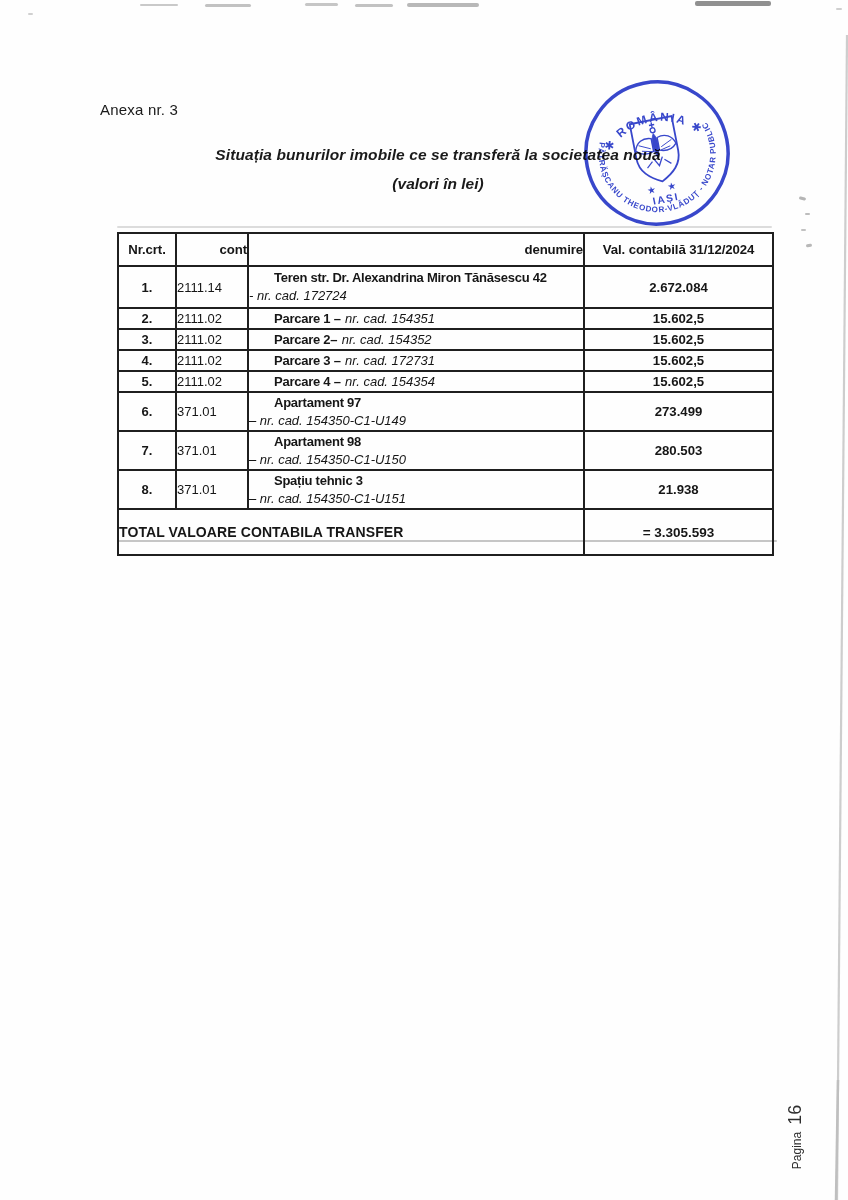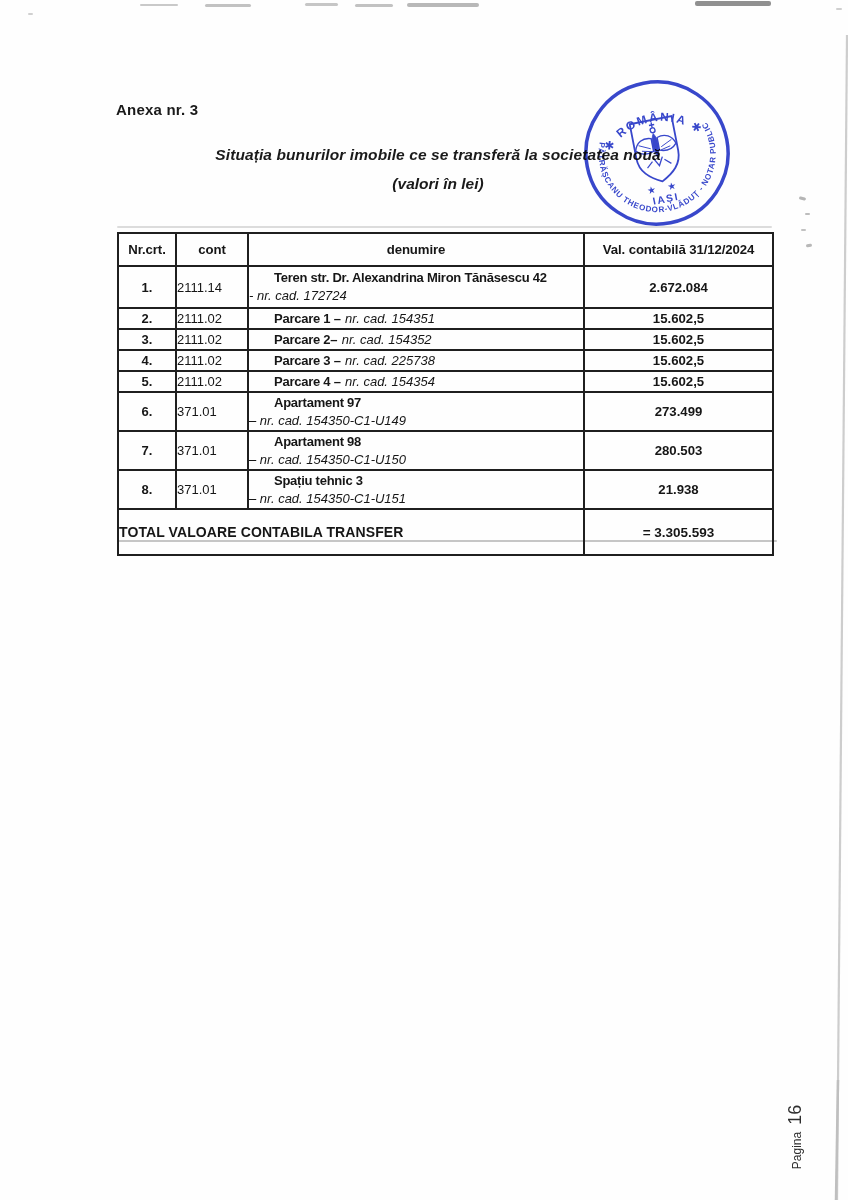--- a/index.html
+++ b/index.html
@@ -1,35 +1,35 @@
 <!DOCTYPE html>
 <html><head>
 <meta charset="utf-8">
 <style>
   html,body{margin:0;padding:0;background:#e8e8e8;}
   .page{
     position:relative;width:848px;height:1200px;background:#fefefe;overflow:hidden;
     font-family:"Liberation Sans",sans-serif;color:#1a1a1a;margin:0 auto;
   }
   .mark{position:absolute;border-radius:2px;}
-  .anexa{position:absolute;left:116px;top:101px;font-size:15px;font-weight:bold;letter-spacing:0.2px;}
+  .anexa{position:absolute;left:100px;top:101px;font-size:15px;font-weight:normal;letter-spacing:0.2px;}
   .title-wrap{position:absolute;left:14px;top:146px;width:848px;text-align:center;}
   .title{font-size:15.5px;font-weight:bold;font-style:italic;letter-spacing:0.1px;}
   .subtitle{margin-top:11px;font-size:15.5px;font-weight:bold;font-style:italic;}
   .stamp{position:absolute;left:581px;top:77px;width:152px;height:152px;mix-blend-mode:multiply;opacity:0.93;}
 
   table.assets{
     position:absolute;left:117px;top:232px;width:655px;
     border-collapse:collapse;table-layout:fixed;color:#161616;padding-left:30px;
   }
   table.assets th,table.assets td{border:2px solid #1f1f1f;padding:0;overflow:visible;}
   thead tr{height:33px;}
   th{font-size:13.2px;font-weight:bold;letter-spacing:-0.1px;}
   .h-nr{text-align:center;}
-  .h-cont,.h-den{text-align:center;padding-left:8px;margin-left:36px;}
+  .h-cont,.h-den{text-align:right;padding-left:8px;margin-left:36px;}
   .h-val{text-align:center;}
   .r-single{height:19px;}
   .r-double{height:39px;}
   .r-first{height:42px;}
   .c-nr{text-align:center;font-weight:bold;font-size:13px;}
   .c-cont{padding-left:7px;font-weight:normal;font-size:13px;}
   .c-den{padding:2px 8px;font-weight:bold;vertical-align:middle;}
   .dn{font-size:13px;letter-spacing:-0.25px;line-height:18px;white-space:nowrap;margin-left:25px;}
   .cad{font-size:13px;font-weight:400;font-style:italic;line-height:18px;white-space:nowrap;}
   .c-val{text-align:center;font-weight:bold;font-size:13.2px;}
@@ -147,21 +147,21 @@
         </tr>
         <tr class="r-single">
           <td class="c-nr">3.</td>
           <td class="c-cont">2111.02</td>
           <td class="c-den"><span class="dn">Parcare 2–</span> <span class="cad">nr. cad. 154352</span></td>
           <td class="c-val">15.602,5</td>
         </tr>
         <tr class="r-single">
           <td class="c-nr">4.</td>
           <td class="c-cont">2111.02</td>
-          <td class="c-den"><span class="dn">Parcare 3 –</span> <span class="cad">nr. cad. 225738</span></td>
+          <td class="c-den"><span class="dn">Parcare 3 –</span> <span class="cad">nr. cad. 172731</span></td>
           <td class="c-val">15.602,5</td>
         </tr>
         <tr class="r-single">
           <td class="c-nr">5.</td>
           <td class="c-cont">2111.02</td>
           <td class="c-den"><span class="dn">Parcare 4 –</span> <span class="cad">nr. cad. 154354</span></td>
           <td class="c-val">15.602,5</td>
         </tr>
         <tr class="r-double">
           <td class="c-nr">6.</td>

